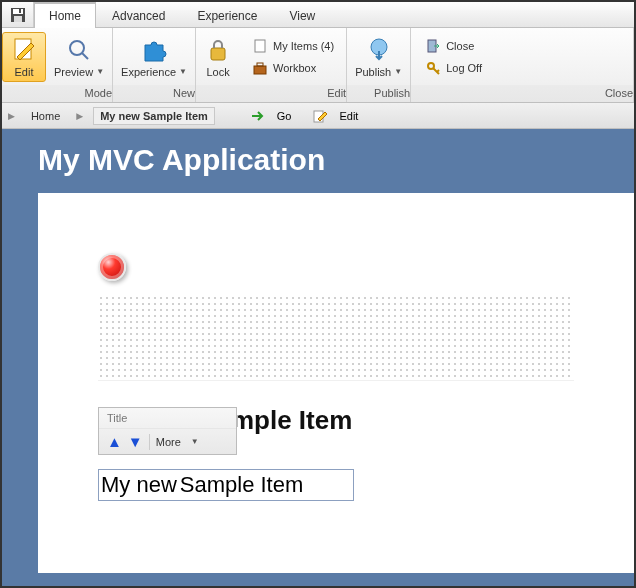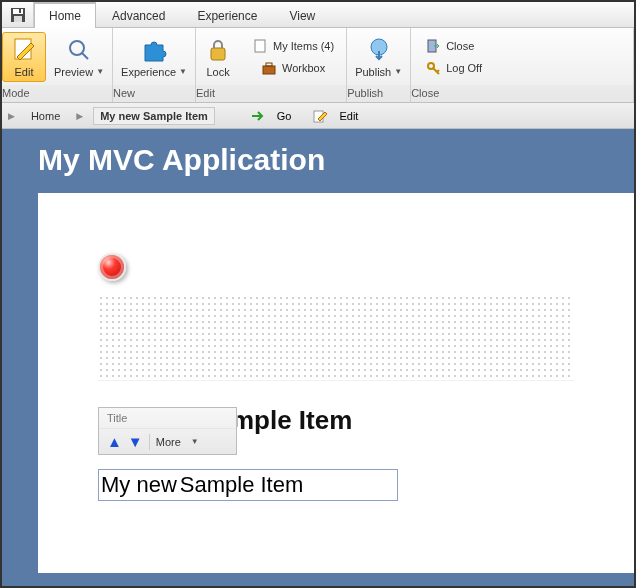--- a/index.html
+++ b/index.html
@@ -9,21 +9,21 @@
 .tabbar { display: flex; align-items: stretch; background: linear-gradient(#fdfdfd, #e6e6e6); border-bottom: 1px solid #bfbfbf; height: 26px; }
 .tabbar .save { width: 32px; display:flex; align-items:center; justify-content:center; border-right:1px solid #ccc;}
 .tab { padding: 4px 14px; font-size: 12px; color:#333; display:flex; align-items:center; cursor:pointer; }
 .tab.active { background: #fff; border-top: 2px solid #bfbfbf; border-left:1px solid #bfbfbf; border-right:1px solid #bfbfbf; margin-bottom:-1px; font-weight:500;}
 .tab:not(.active) { margin:2px 2px 0 2px; }
 
 
 .ribbon { display:flex; background: linear-gradient(#fdfdfd,#ececec); border-bottom:1px solid #bfbfbf; height:75px;}
 .group { border-right:1px solid #cfcfcf; display:flex; flex-direction:column; }
 .group .items { display:flex; flex:1; align-items:center;}
-.group .label { text-align:left; font-size:11px; color:#555; padding:2px 0 3px; background:rgba(0,0,0,0.02);}
+.group .label { text-align:right; font-size:11px; color:#555; padding:2px 0 3px; background:rgba(0,0,0,0.02);}
 .btn { display:flex; flex-direction:column; align-items:center; justify-content:center; padding:4px 8px; font-size:11px; color:#333; cursor:pointer; gap:2px;}
 .btn .ic { width:28px; height:28px; display:flex; align-items:center; justify-content:center; }
 .btn .cap { display:flex; align-items:center; gap:3px;}
 .btn.active { background: linear-gradient(#ffe8a6,#ffc94f); border:1px solid #e0a120; border-radius:3px; padding:3px 7px;}
 .smallbtn { display:flex; align-items:center; gap:5px; font-size:11px; color:#333; padding:2px 6px; cursor:pointer;}
 .smallbtn .sic { width:16px; height:16px; display:flex; align-items:center; justify-content:center;}
 
 
 .bcbar { display:flex; align-items:center; gap:10px; background:linear-gradient(#f1f1f1,#e0e0e0); border-bottom:1px solid #bfbfbf; height:26px; padding:0 6px; font-size:11px;}
 .bc-item { padding:2px 6px; color:#333;}
@@ -38,21 +38,21 @@
 .redball { width:28px; height:28px; border-radius:50%; background:radial-gradient(circle at 35% 30%, #ffcaca 2%, #ff3a2f 30%, #b40000 100%); border:2px solid #e8e8e8; box-shadow:2px 2px 4px rgba(0,0,0,0.3), inset 0 0 0 3px rgba(255,255,255,0.35); }
 .dotzone { margin-top:14px; height:86px; background-image: radial-gradient(circle, #d0d0d0 1px, transparent 1px); background-size:6px 6px; border-bottom:1px solid #f0f0f0;}
 .heading1 { font-size:26px; color:#111; font-weight:600; margin-top:24px; font-family:"Segoe UI",sans-serif;}
 .placeholder { color:#bbb; font-size:13px; margin-left:120px; margin-top:-24px; position:relative; z-index:0;}
 .toolbar { border:1px solid #bcbcbc; background:linear-gradient(#f7f7f7,#e8e8e8); width:139px; margin-top:-20px; position:relative; z-index:2;}
 .toolbar .tb-title { font-size:11px; color:#777; padding:4px 8px;}
 .toolbar .tb-row { display:flex; align-items:center; gap:6px; padding:4px 8px; border-top:1px solid #e6e6e6;}
 .arrow { color:#1a4fd6; font-size:15px; cursor:pointer; font-weight:bold;}
 .tb-sep { width:1px; height:16px; background:#ccc;}
 .more { font-size:11px; color:#333; cursor:pointer; display:flex; align-items:center; gap:10px;}
-.editfield { border:1px solid #8ca0c0; font-size:22px; font-weight:500; width:300px; margin-top:14px; display:flex;}
+.editfield { border:1px solid #8ca0c0; font-size:22px; font-weight:500; width:256px; margin-top:14px; display:flex;}
 .editfield .cursor { border-left:1px solid #8ca0c0; height:100%;}
 .editfield span { padding:2px 0 2px 2px; }
 .caret { font-size:8px; color:#555;}
 </style>
 </head>
 <body>
 
 <div class="tabbar">
   <div class="save">
     <svg width="16" height="16" viewBox="0 0 16 16">
@@ -121,21 +121,21 @@
         <div class="ic">
             <svg width="22" height="24" viewBox="0 0 22 24">
               <rect x="4" y="10" width="14" height="12" rx="2" fill="#e7b83c" stroke="#a87f12"></rect>
               <path d="M7 10 v-3 a4 4 0 0 1 8 0 v3" fill="none" stroke="#888" stroke-width="2"></path>
             </svg>
           </div>
         <div class="cap">
             <span>Lock</span>
           </div>
       </div>
-      <div style="display:flex;flex-direction:column;justify-content:center;gap:2px;padding:0 6px;align-items:center;">
+      <div style="display:flex;flex-direction:column;justify-content:center;gap:2px;padding:0 6px;">
         <div class="smallbtn">
             <div class="sic">
               <svg width="14" height="14" viewBox="0 0 14 14">
                 <rect x="2" y="1" width="10" height="12" fill="#fff" stroke="#888"></rect>
               </svg>
             </div>
             <span>My Items (4)</span>
           </div>
         <div class="smallbtn">
             <div class="sic">

